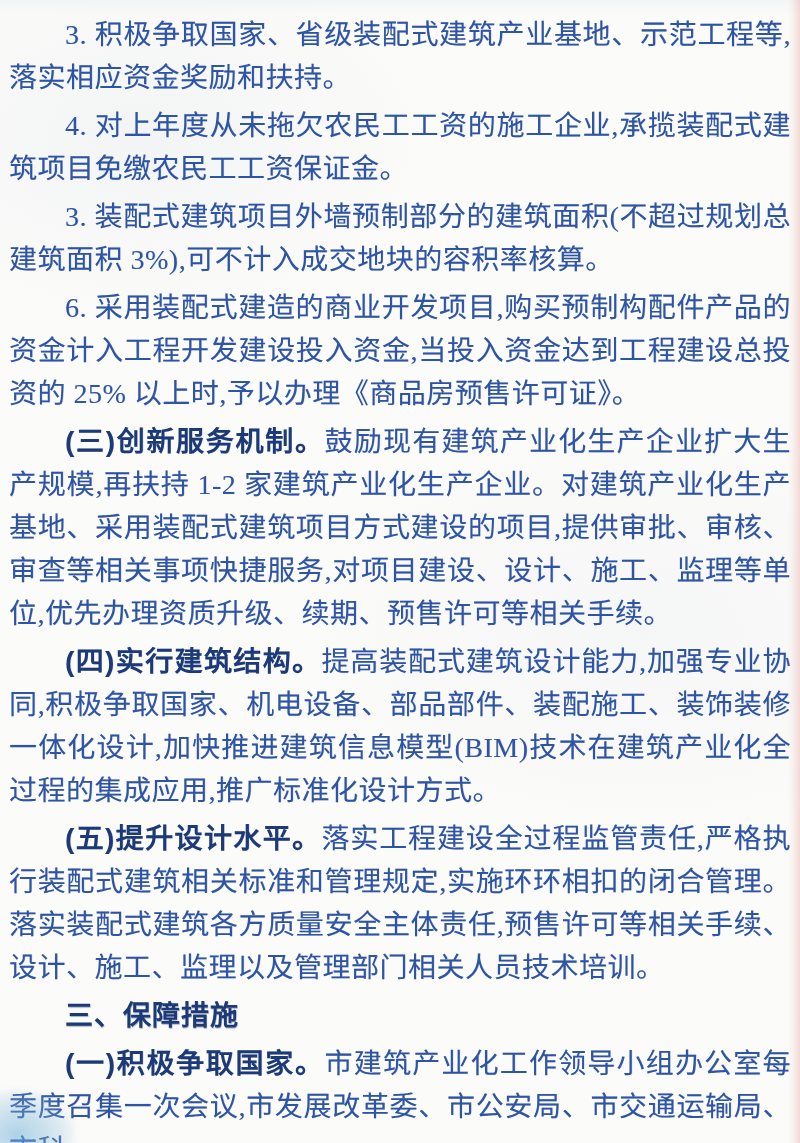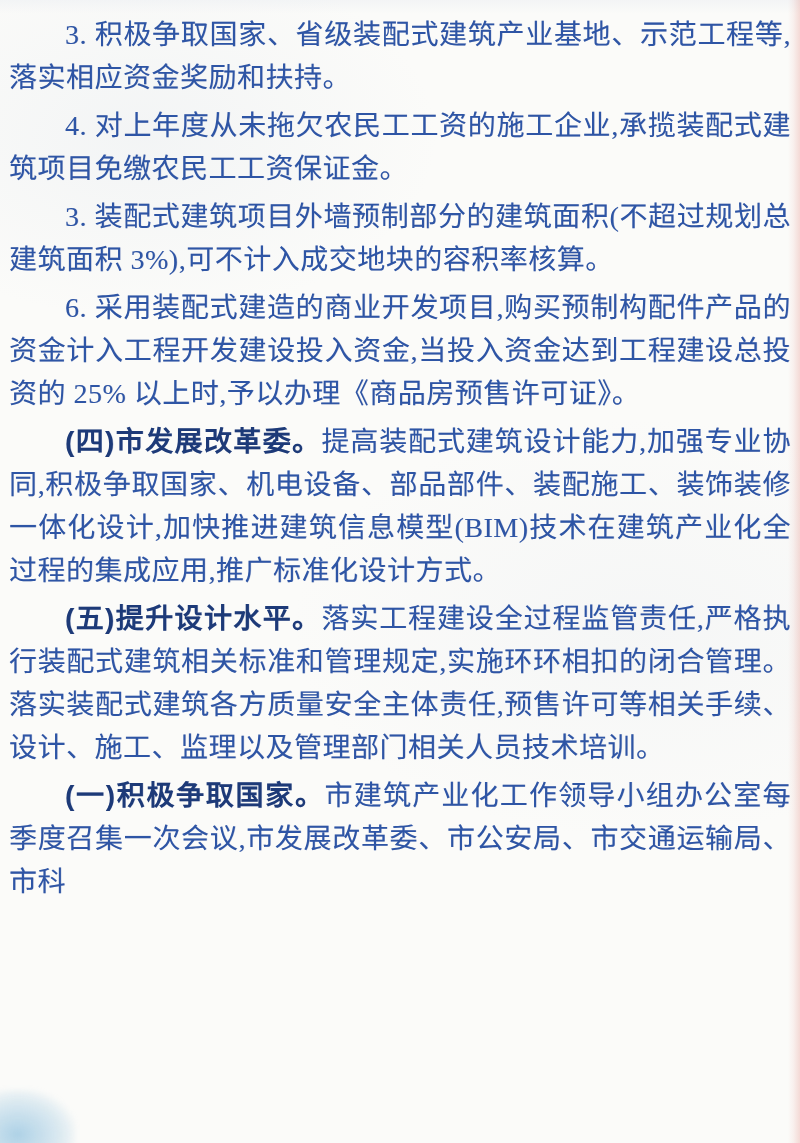--- a/index.html
+++ b/index.html
@@ -74,25 +74,27 @@
 <div class="page">
 
   <p class="para"><span class="lead"></span><span>3. 积极争取国家、省级装配式建筑产业基地、示范工程等,落实相应资金奖励和扶持。</span></p>
 
   <p class="para"><span class="lead"></span><span>4. 对上年度从未拖欠农民工工资的施工企业,承揽装配式建筑项目免缴农民工工资保证金。</span></p>
 
   <p class="para"><span class="lead"></span><span>3. 装配式建筑项目外墙预制部分的建筑面积(不超过规划总建筑面积 3%),可不计入成交地块的容积率核算。</span></p>
 
   <p class="para"><span class="lead"></span><span>6. 采用装配式建造的商业开发项目,购买预制构配件产品的资金计入工程开发建设投入资金,当投入资金达到工程建设总投资的 25% 以上时,予以办理《商品房预售许可证》。</span></p>
 
+  <p class="para"><span class="lead">(三)创新服务机制。</span><span>鼓励现有建筑产业化生产企业扩大生产规模,再扶持 1-2 家建筑产业化生产企业。对建筑产业化生产基地、采用装配式建筑项目方式建设的项目,提供审批、审核、审查等相关事项快捷服务,对项目建设、设计、施工、监理等单位,优先办理资质升级、续期、预售许可等相关手续。</span></p>
 
-  <p class="para"><span class="lead">(四)市发展改革委。</span><span>提高装配式建筑设计能力,加强专业协同,积极争取国家、机电设备、部品部件、装配施工、装饰装修一体化设计,加快推进建筑信息模型(BIM)技术在建筑产业化全过程的集成应用,推广标准化设计方式。</span></p>
+  <p class="para"><span class="lead">(四)实行建筑结构。</span><span>提高装配式建筑设计能力,加强专业协同,积极争取国家、机电设备、部品部件、装配施工、装饰装修一体化设计,加快推进建筑信息模型(BIM)技术在建筑产业化全过程的集成应用,推广标准化设计方式。</span></p>
 
   <p class="para"><span class="lead">(五)提升设计水平。</span><span>落实工程建设全过程监管责任,严格执行装配式建筑相关标准和管理规定,实施环环相扣的闭合管理。落实装配式建筑各方质量安全主体责任,预售许可等相关手续、设计、施工、监理以及管理部门相关人员技术培训。</span></p>
 
+  <p class="para heading"><span class="lead">三、保障措施</span><span></span></p>
 
   <p class="para"><span class="lead">(一)积极争取国家。</span><span>市建筑产业化工作领导小组办公室每季度召集一次会议,市发展改革委、市公安局、市交通运输局、市科</span></p>
 
   <div class="scan-top-fade"></div>
   <div class="scan-edge-right"></div>
   <div class="scan-smudge-bottom-left"></div>
 
 </div>
 
 </body></html>

